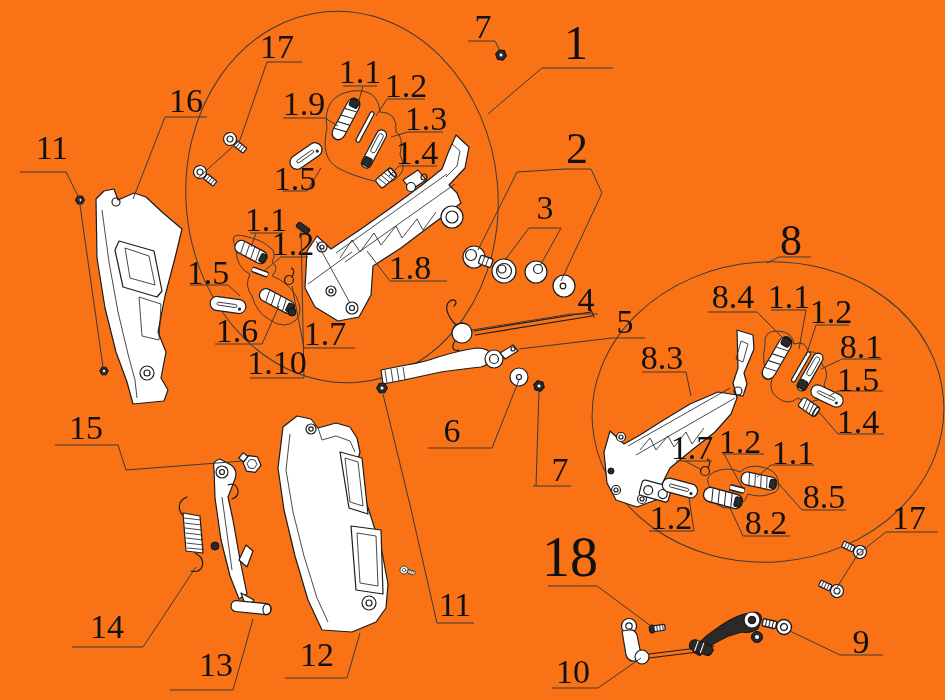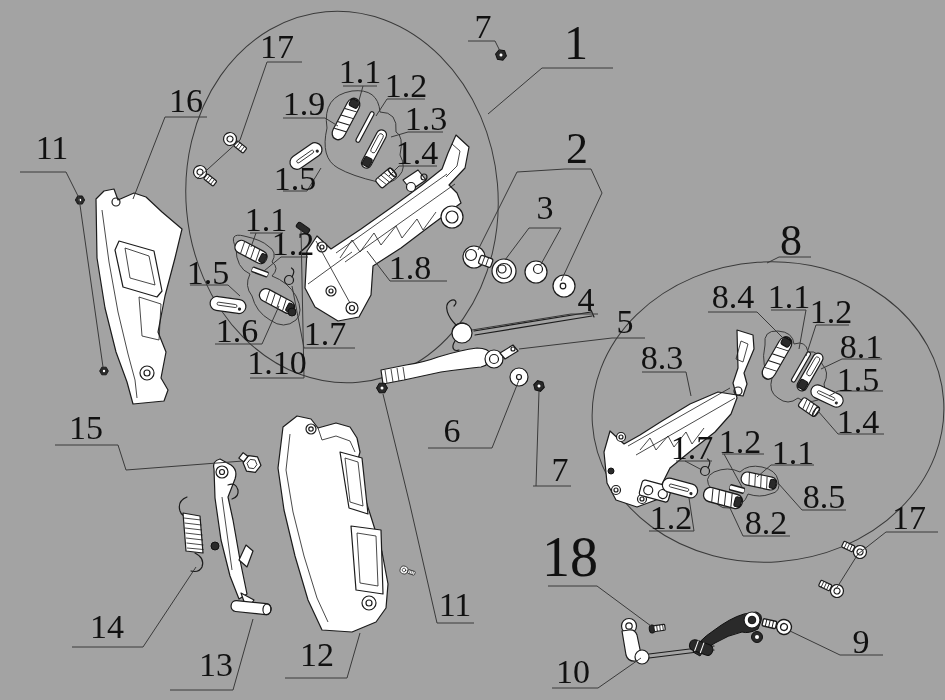--- a/index.html
+++ b/index.html
@@ -1,16 +1,16 @@
 <!DOCTYPE html>
 <html><head>
 <meta charset="utf-8">
 <style>
   html,body{margin:0;padding:0;background:#fff;}
-  #stage{position:relative;width:945px;height:700px;background:#a3a3a3;overflow:hidden;
+  #stage{position:relative;width:945px;height:700px;background:#f97316;overflow:hidden;
          font-family:"Liberation Serif","DejaVu Serif",serif;text-decoration:underline;}
   svg{position:absolute;left:0;top:0;}
   .part{stroke:#1c1c1c;stroke-width:1.2;fill:none;stroke-linejoin:round;stroke-linecap:round;}
   .partw{stroke:#1c1c1c;stroke-width:1.2;fill:#ffffff;stroke-linejoin:round;}
   .dark{stroke:#111;stroke-width:1;fill:#2a2a2a;}
   .thin{stroke:#1c1c1c;stroke-width:.8;fill:none;}
   .blob{stroke:#3a3a3a;stroke-width:1;fill:none;}
   .lead{stroke:#3a3a3a;stroke-width:1;fill:none;}
   .callout-text{fill:#111;}
 </style>

